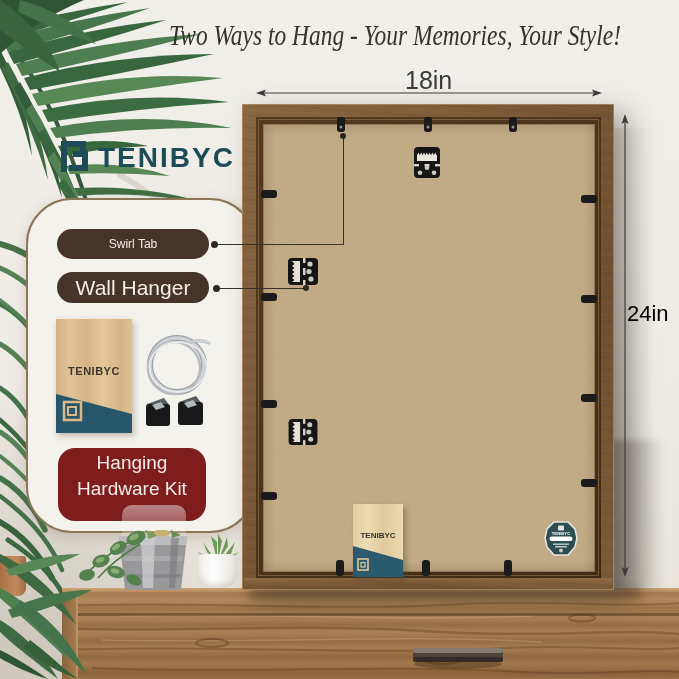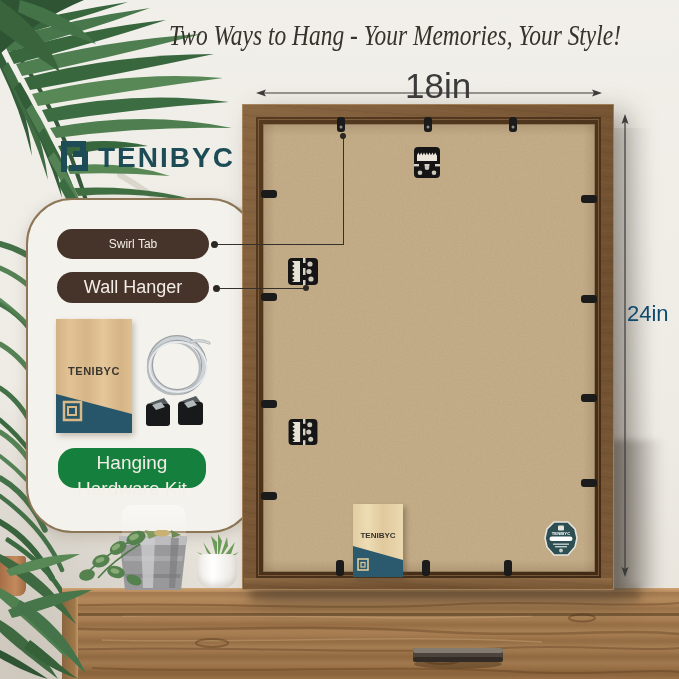--- a/index.html
+++ b/index.html
@@ -77,23 +77,23 @@
       <path d="M0,456 Q40,486 58,528" stroke="#538254" stroke-width="4"></path>
       <path d="M0,496 Q44,528 62,570" stroke="#447148" stroke-width="4.5"></path>
       <path d="M8,540 Q48,566 64,596" stroke="#3c6a40" stroke-width="5"></path>
     </g>
   </svg>
 
   <div class="abs" style="left:26px;top:198px;width:226px;height:331px;border-radius:46px;border:2px solid #8c7656;background:#f4f2ed;box-shadow:0 4px 14px rgba(120,105,85,0.25);"></div>
 
   <div class="abs" style="left:57px;top:229px;width:152px;height:30px;border-radius:15px;background:#46332a;color:#f3ede7;font-size:12px;text-align:center;line-height:30px;">Swirl Tab</div>
 
-  <div class="abs" style="left:57px;top:272px;width:152px;height:31px;border-radius:16px;background:#46332a;color:#f3ede7;font-size:18px;text-align:center;line-height:31px;">Wall Hanger</div>
-
-  <div class="abs" style="left:58px;top:448px;width:148px;height:40px;border-radius:17px;background:#15803d;color:#f3ede7;font-size:19px;text-align:center;line-height:26px;padding-top:2px;box-sizing:border-box;">Hanging<br>Hardware Kit</div>
+  <div class="abs" style="left:57px;top:272px;width:152px;height:31px;border-radius:16px;background:#46332a;color:#f3ede7;font-size:21px;text-align:center;line-height:31px;">Wall Hanger</div>
+
+  <div class="abs" style="left:58px;top:448px;width:148px;height:73px;border-radius:17px;background:#7f1d1d;color:#f3ede7;font-size:19px;text-align:center;line-height:26px;padding-top:2px;box-sizing:border-box;">Hanging<br>Hardware Kit</div>
 
   <div class="abs" style="left:56px;top:319px;width:76px;height:114px;background:linear-gradient(90deg,#d3b183 0%,#e2c396 18%,#d6b586 40%,#e5c79a 62%,#d5b485 85%,#e0c092 100%);box-shadow:2px 3px 6px rgba(100,85,60,0.35);"></div>
 
   <svg class="abs" style="left:56px;top:319px;" width="76" height="114" viewBox="0 0 76 114">
     <path d="M0,75 L76,95 L76,114 L0,114 Z" fill="#27566a"></path>
     <rect x="8" y="83" width="17" height="18" fill="none" stroke="#d9b988" stroke-width="2.5"></rect>
     <rect x="12" y="88" width="8" height="8" fill="none" stroke="#d9b988" stroke-width="2"></rect>
   </svg>
 
   <div class="abs" style="left:56px;top:365px;width:76px;text-align:center;font-weight:bold;font-size:11px;letter-spacing:0.5px;color:#3a3630;">TENIBYC</div>
@@ -274,28 +274,28 @@
 
   <div class="abs" style="left:216px;top:244px;width:128px;height:1.3px;background:#35302a;"></div>
   <div class="abs" style="left:343px;top:138px;width:1.3px;height:107px;background:#35302a;"></div>
   <div class="abs" style="left:211px;top:241px;width:7px;height:7px;border-radius:50%;background:#2b2722;"></div>
   <div class="abs" style="left:340px;top:133px;width:6px;height:6px;border-radius:50%;background:#2b2722;"></div>
 
   <div class="abs" style="left:218px;top:288px;width:88px;height:1.3px;background:#35302a;"></div>
   <div class="abs" style="left:213px;top:285px;width:7px;height:7px;border-radius:50%;background:#2b2722;"></div>
   <div class="abs" style="left:303px;top:285px;width:6px;height:6px;border-radius:50%;background:#2b2722;"></div>
 
-  <div class="abs" style="left:405px;top:66px;width:100px;font-size:35px;color:#3b3b3b;">18in</div>
+  <div class="abs" style="left:405px;top:66px;width:100px;font-size:25px;color:#3b3b3b;">18in</div>
   <svg class="abs" style="left:255px;top:86px;" width="348" height="14" viewBox="0 0 348 14">
     <line x1="6" y1="7" x2="342" y2="7" stroke="#3b3b3b" stroke-width="1.2"></line>
     <path d="M1,7 L11,3.5 L9,7 L11,10.5 Z" fill="#3b3b3b"></path>
     <path d="M347,7 L337,3.5 L339,7 L337,10.5 Z" fill="#3b3b3b"></path>
   </svg>
 
-  <div class="abs" style="left:627px;top:301px;width:52px;font-size:22px;color:#0c4a6e;">24in</div>
+  <div class="abs" style="left:627px;top:301px;width:52px;font-size:22px;color:#000000;">24in</div>
   <svg class="abs" style="left:618px;top:113px;" width="14" height="465" viewBox="0 0 14 465">
     <line x1="7" y1="6" x2="7" y2="459" stroke="#3b3b3b" stroke-width="1.2"></line>
     <path d="M7,1 L3.5,11 L7,9 L10.5,11 Z" fill="#3b3b3b"></path>
     <path d="M7,464 L3.5,454 L7,456 L10.5,454 Z" fill="#3b3b3b"></path>
   </svg>
 
   <svg class="abs" style="left:61px;top:141px;" width="29" height="31" viewBox="0 0 29 31">
     <g fill="#1d4c57">
       <path d="M0,0 L25,0 L25,11 L19,11 L19,6 L6,6 L6,31 L0,31 Z"></path>
       <path d="M10,11 L25,11 L25,31 L6,31 L6,25 L19,25 L19,17 L10,17 Z" transform="translate(2,-1)"></path>

